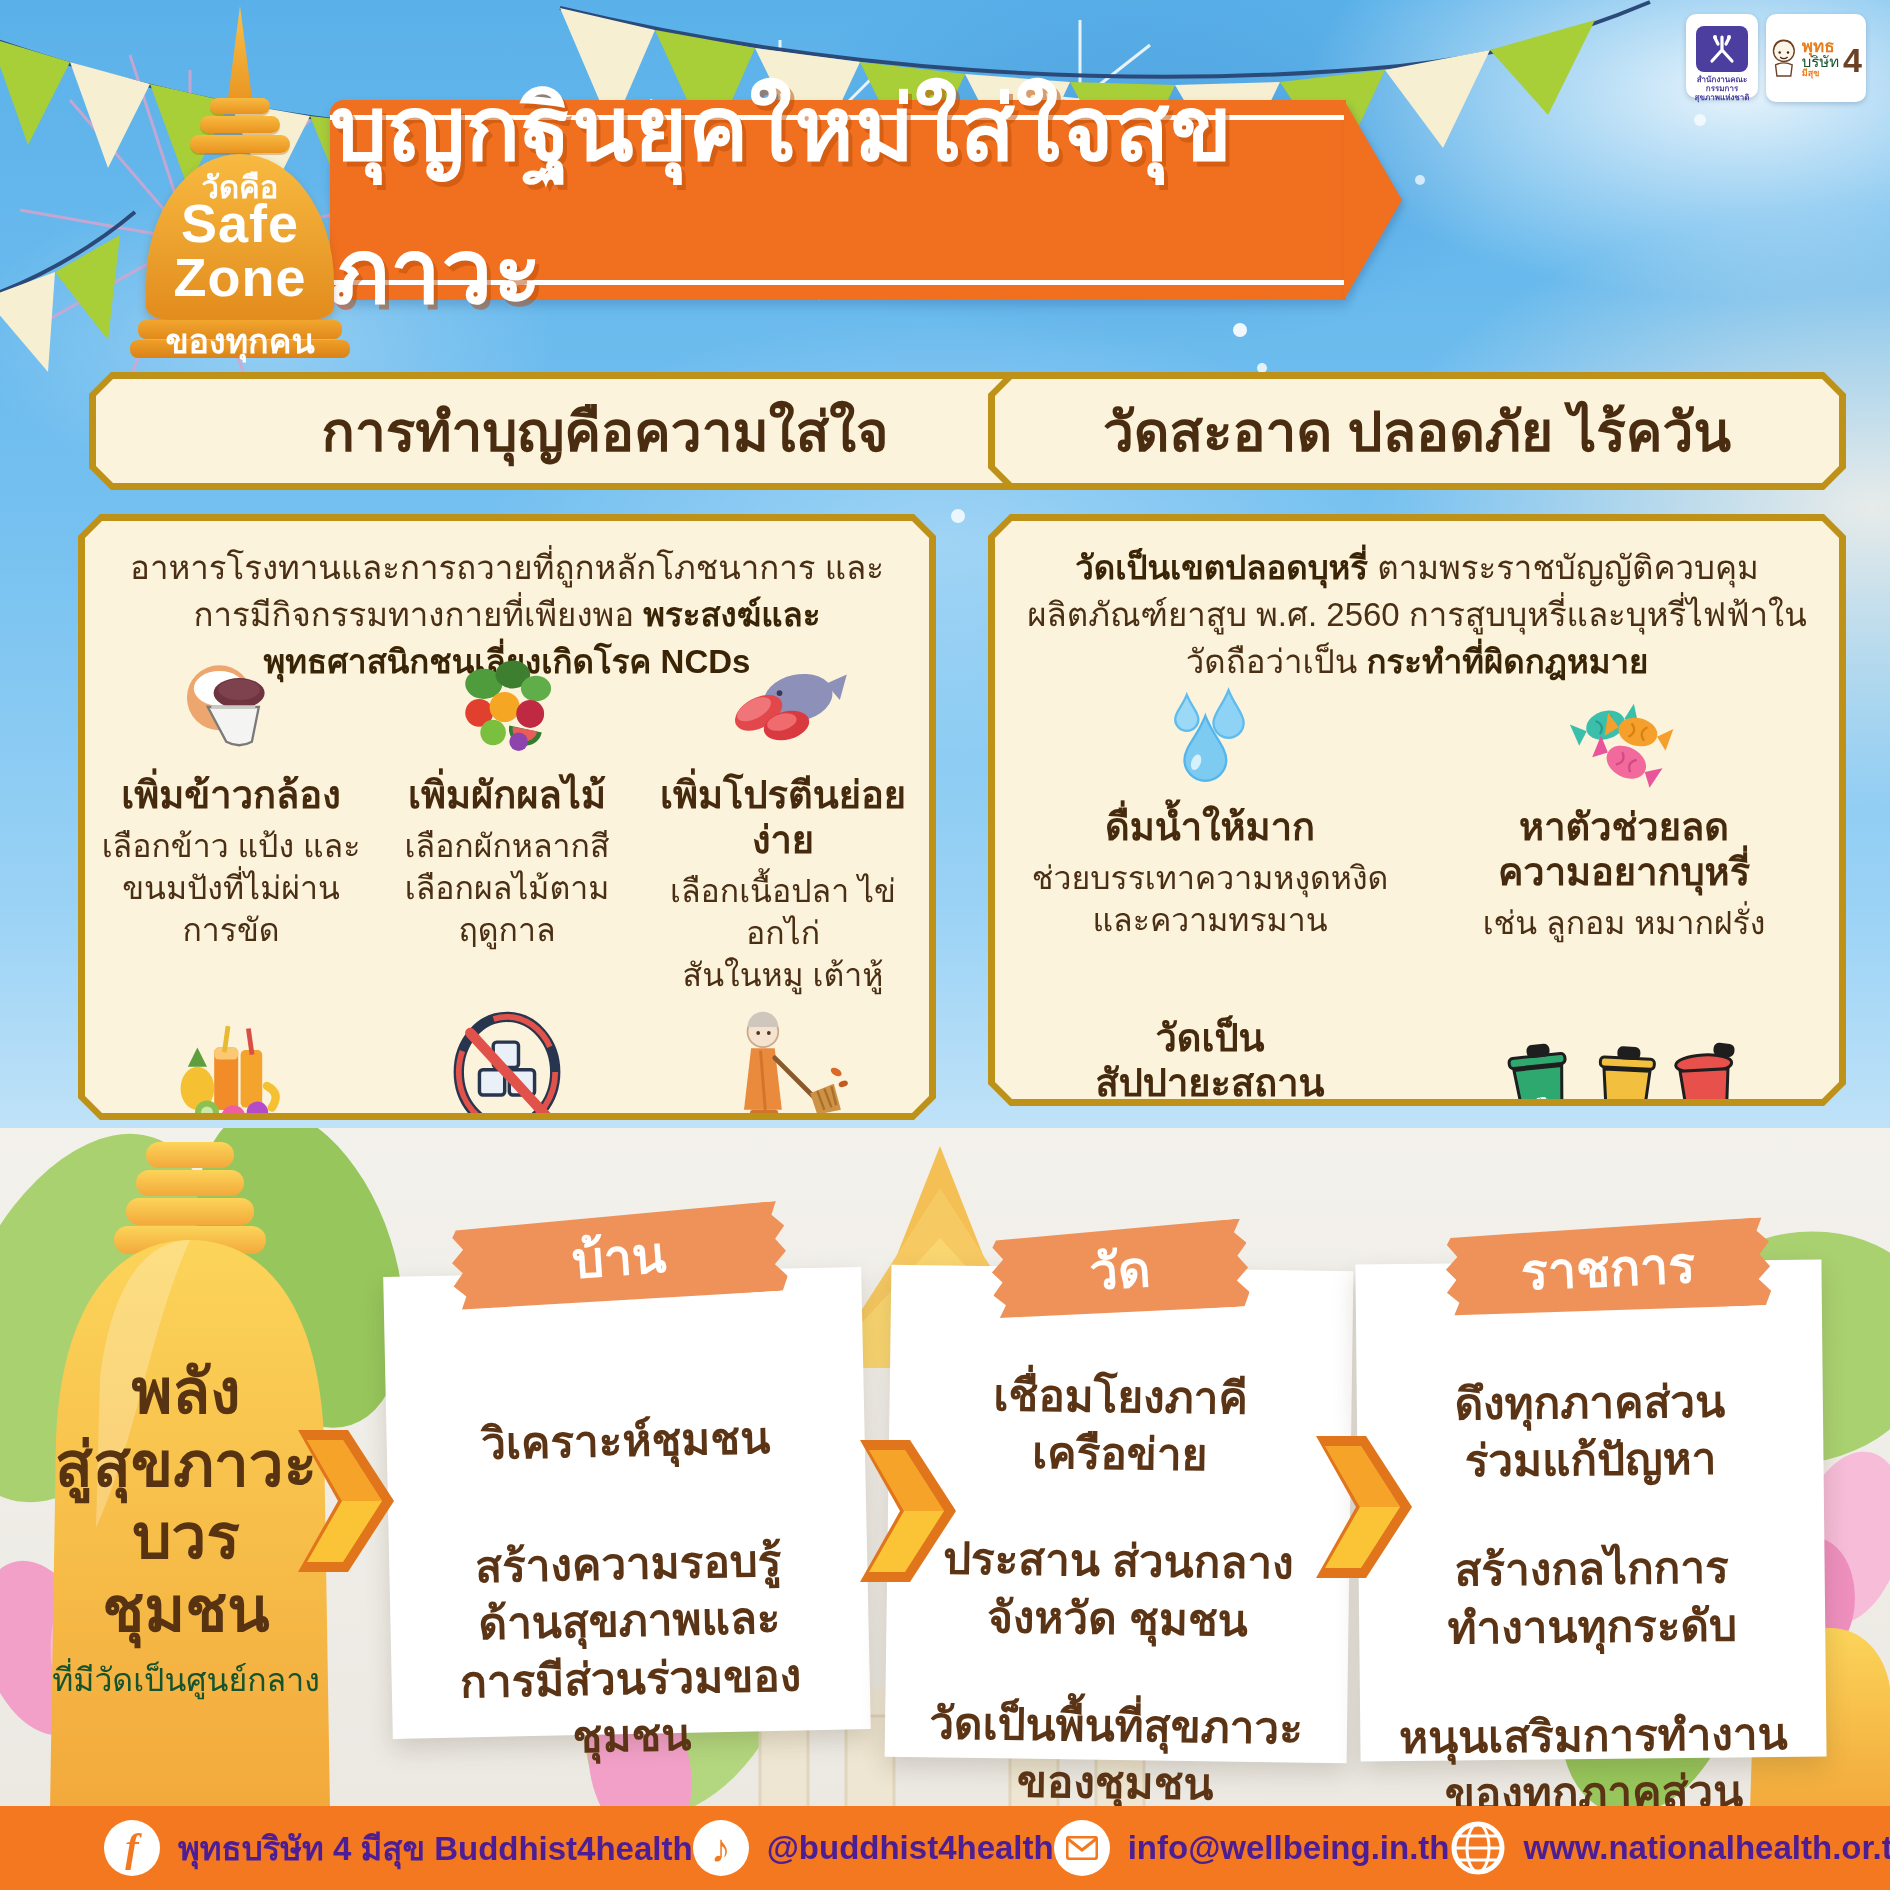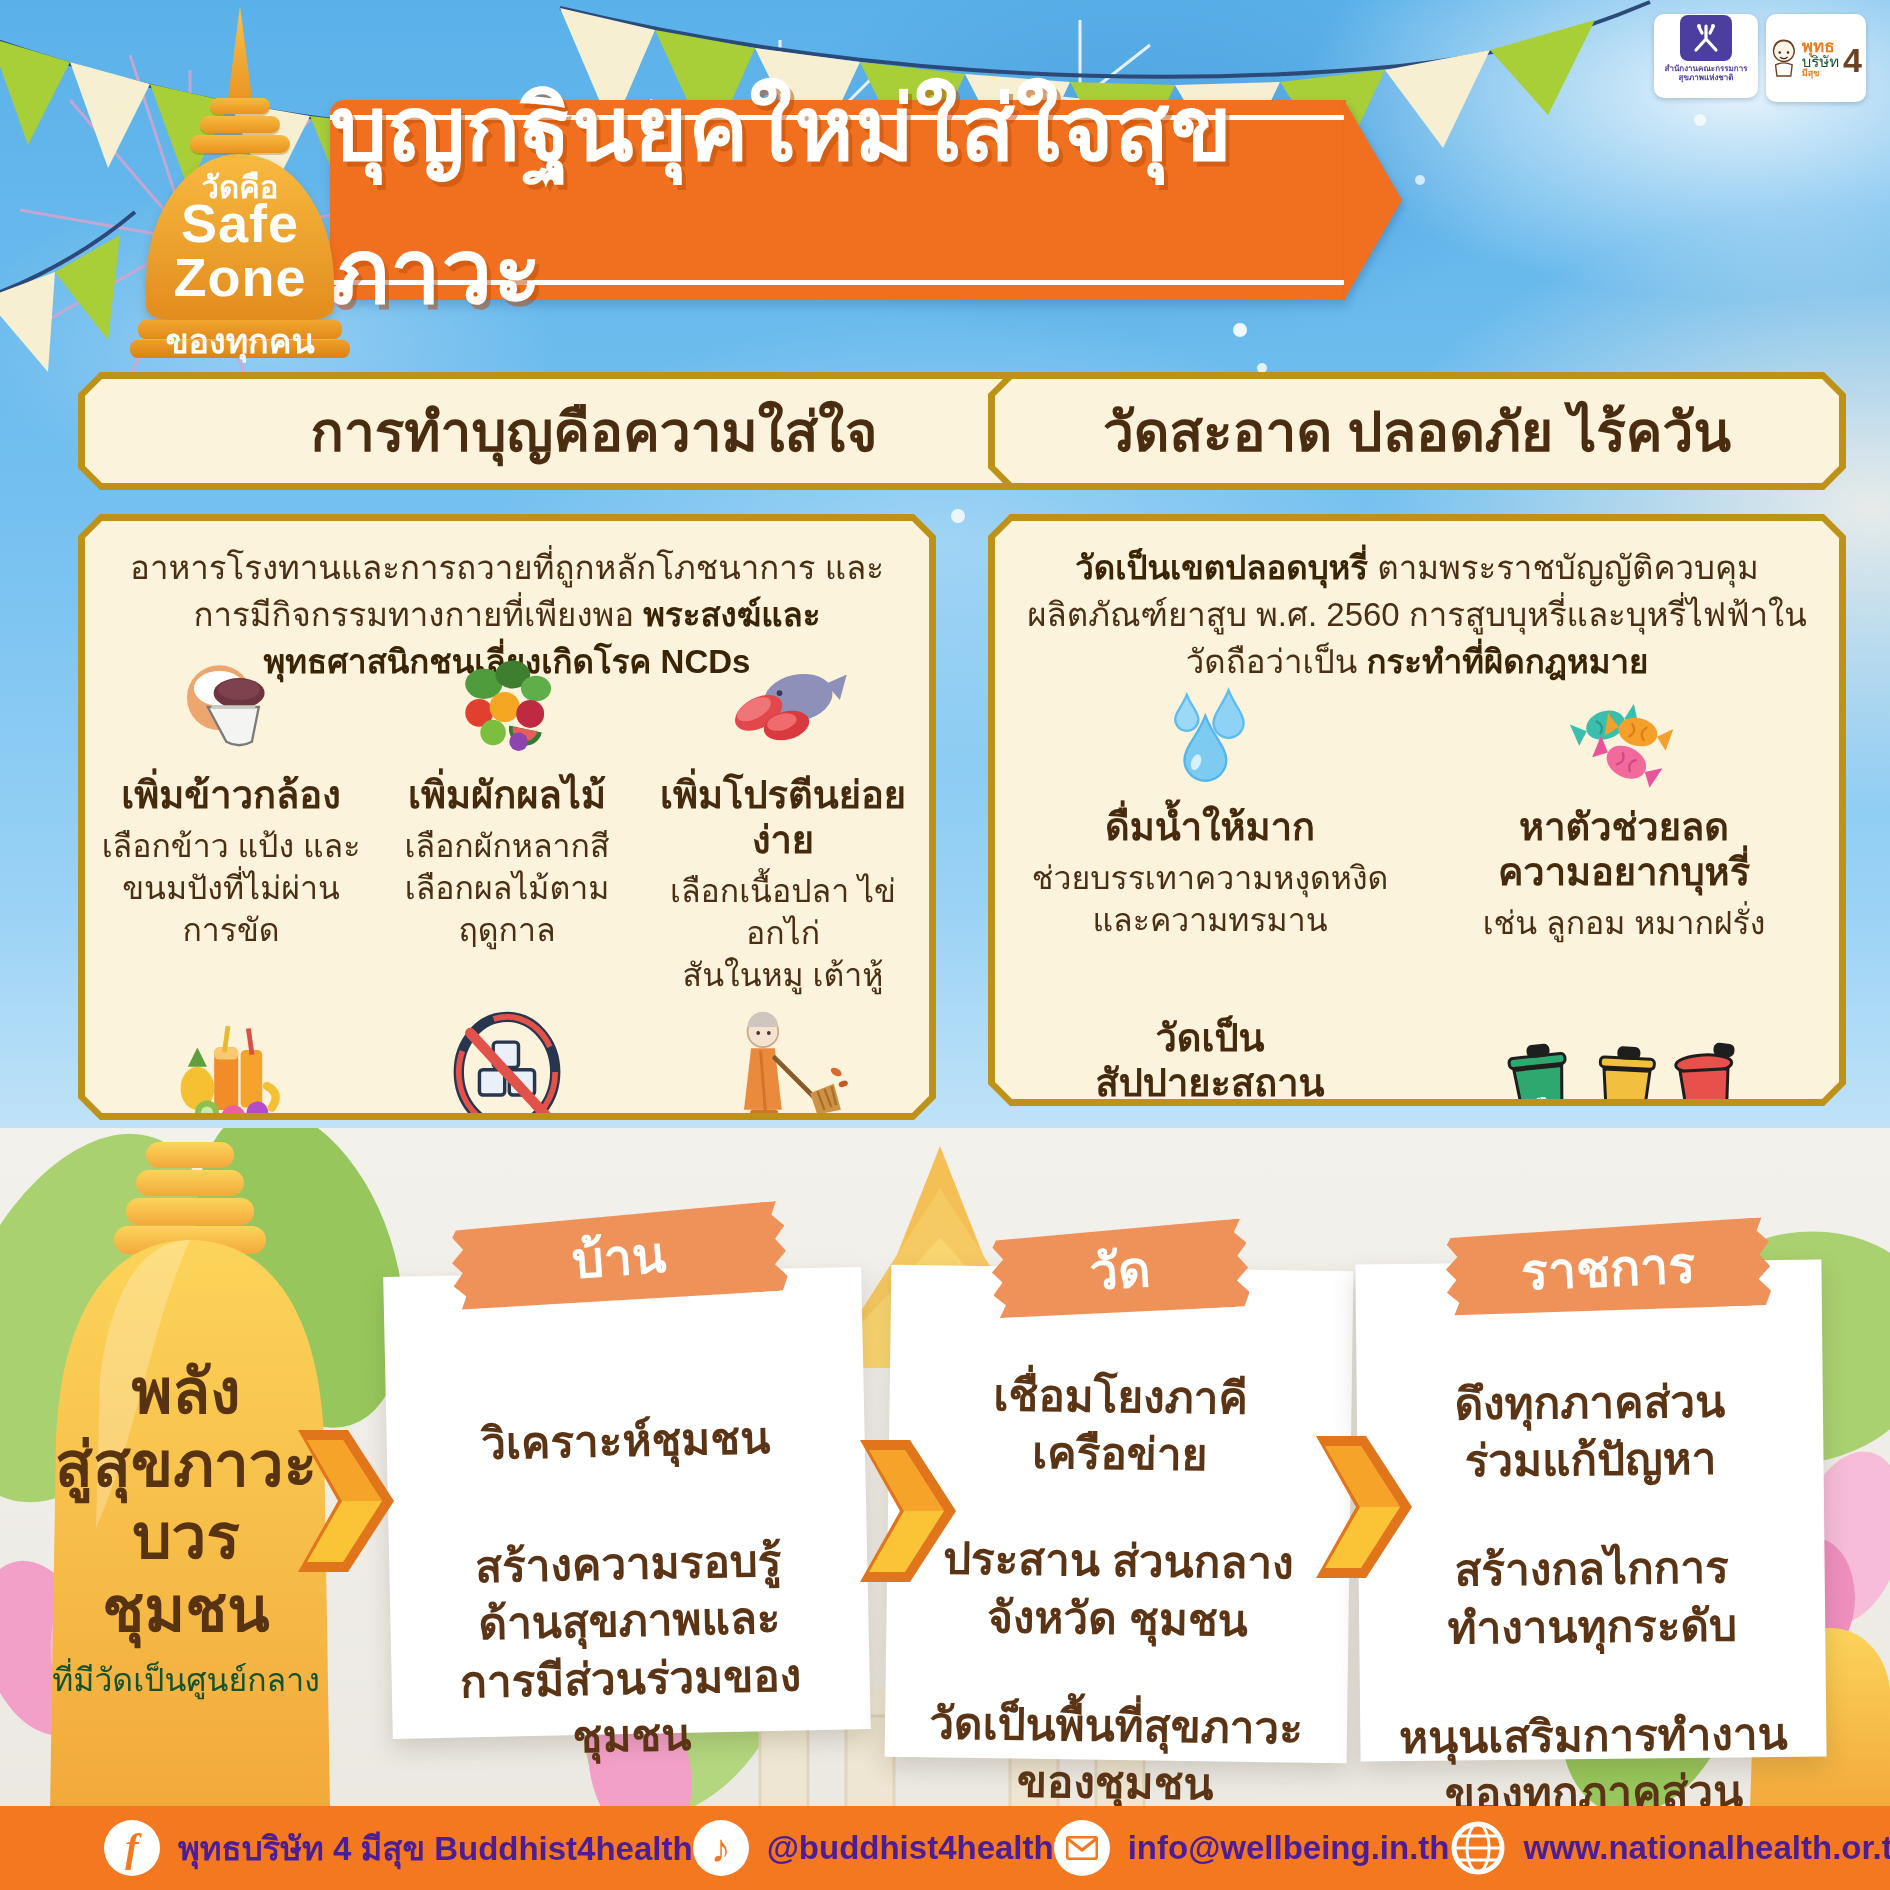--- a/index.html
+++ b/index.html
@@ -41,36 +41,36 @@
   .banner-tip{position:absolute;left:1344px;top:100px;width:0;height:0;z-index:4;
     border-top:100px solid transparent;border-bottom:100px solid transparent;
     border-left:58px solid var(--banner-orange,#F0701F);filter:drop-shadow(3px 4px 3px rgba(40,80,140,.25));}
   .banner .wline{position:absolute;left:0;right:0;height:5px;background:#fff;}
   .banner .wl-top{top:15px;} .banner .wl-bot{bottom:15px;}
   .banner-title{position:absolute;left:0;right:0;top:0;bottom:0;display:flex;align-items:center;justify-content:center;
     color:#fff;font-size:90px;font-weight:800;letter-spacing:1px;text-shadow:4px 5px 0 rgba(186,76,6,.5);}
   
   .logos{position:absolute;right:24px;top:14px;display:flex;gap:8px;z-index:5;}
   .logo-card{background:#fff;border-radius:10px;box-shadow:0 2px 5px rgba(30,70,120,.25);}
-  .logo-nhco{width:104px;height:84px;padding:1px 4px;box-sizing:border-box;text-align:center;}
+  .logo-nhco{width:72px;height:84px;padding:12px 4px;box-sizing:border-box;text-align:center;}
   .nhco-mark{width:52px;height:46px;margin:0 auto;background:#4B3E9E;border-radius:8px;display:flex;align-items:center;justify-content:center;}
   .nhco-cap{margin-top:3px;font-size:8px;line-height:1.15;color:#4B3E9E;font-weight:700;}
   .logo-b4h{width:100px;height:88px;display:flex;align-items:center;justify-content:center;gap:4px;padding:4px;box-sizing:border-box;}
   .b4h-text{line-height:.95;text-align:left;}
   .b4h-w1{color:#E87E1E;font-weight:800;font-size:17px;display:block;}
   .b4h-w2{color:#14532d;font-weight:400;font-size:15px;display:block;}
   .b4h-num{color:#6B4224;font-weight:800;font-size:34px;position:relative;top:2px;}
   .b4h-w3{color:#E87E1E;font-weight:700;font-size:9px;display:block;}
   
   .gbox{position:absolute;background:var(--gold-border,#BE9119);
     clip-path:polygon(22px 0,calc(100% - 22px) 0,100% 22px,100% calc(100% - 22px),calc(100% - 22px) 100%,22px 100%,0 calc(100% - 22px),0 22px);
     z-index:2;}
   .gbox-inner{position:absolute;inset:7px;background:var(--panel-cream,#FCF3DC);
     clip-path:polygon(17px 0,calc(100% - 17px) 0,100% 17px,100% calc(100% - 17px),calc(100% - 17px) 100%,17px 100%,0 calc(100% - 17px),0 17px);}
-  .hbox-l{left:78px;top:372px;width:1032px;height:118px;}
+  .hbox-l{left:89px;top:372px;width:1032px;height:118px;}
   .hbox-r{left:988px;top:372px;width:858px;height:118px;}
   .cbox-l{left:78px;top:514px;width:858px;height:606px;}
   .cbox-r{left:988px;top:514px;width:858px;height:592px;}
   .panel-title{position:absolute;left:0;right:0;top:0;bottom:0;display:flex;align-items:center;justify-content:center;
     font-size:55px;font-weight:800;color:var(--brown-text,#4A2D10);}
   .intro{font-size:33px;color:#4A2F15;text-align:center;line-height:1.42;padding:24px 30px 0;margin:0;}
   .intro b{font-weight:800;color:#3A2406;}
   .grid{position:absolute;left:8px;right:8px;display:grid;text-align:center;}
   .grid-left{top:120px;grid-template-columns:1fr 1fr 1fr;row-gap:14px;}
   .grid-right{top:152px;grid-template-columns:1fr 1fr;row-gap:18px;}

